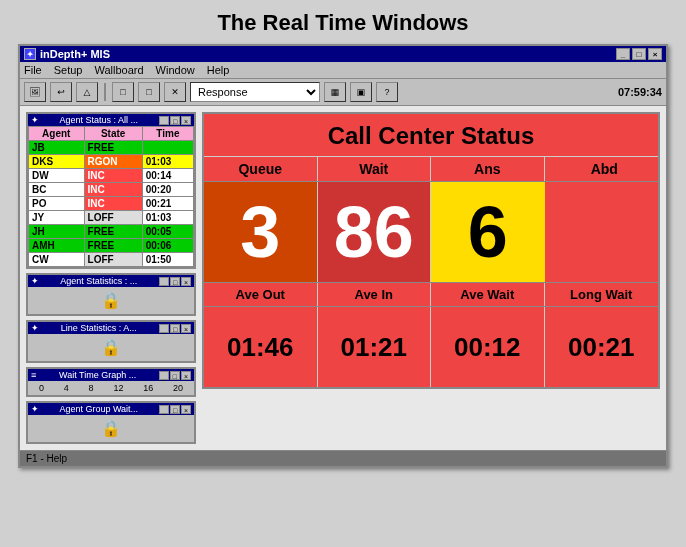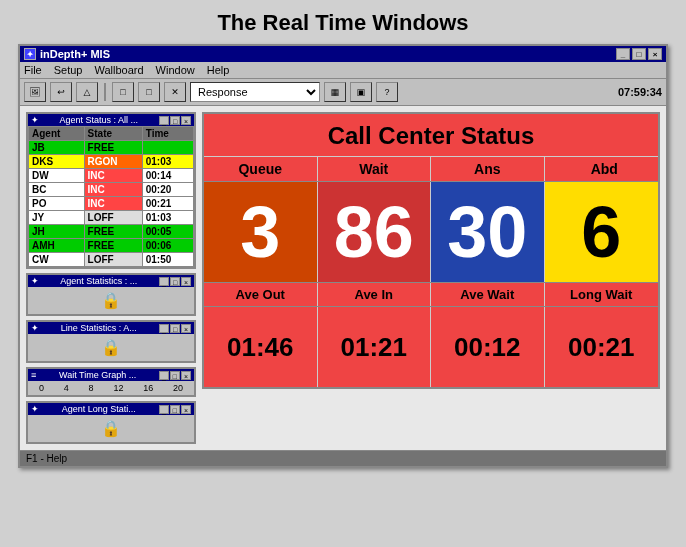--- a/index.html
+++ b/index.html
@@ -161,25 +161,25 @@
       line-height: 9px;
       color: #000;
     }
     
     .agent-table {
       width: 100%;
       border-collapse: collapse;
       font-size: 10px;
     }
     .agent-table th {
-      background: #737373;
+      background: #f9a8d4;
       border: 1px solid #888;
       padding: 1px 3px;
       font-weight: bold;
-      text-align: left;
+      text-align: center;
     }
     .agent-table td {
       border: 1px solid #888;
       padding: 1px 3px;
       font-weight: bold;
     }
     
     .small-subwin {
       border: 2px solid #888;
       background: #c0c0c0;
@@ -455,21 +455,21 @@
             <span>12</span>
             <span>16</span>
             <span>20</span>
           </div>
         </div>
       </div>
 
       <div class="small-subwin">
         <div class="sub-title-bar">
           <span>✦</span>
-          <span>Agent Long Stati...</span>
+          <span>Agent Group Wait...</span>
           <div class="sub-title-controls">
             <span class="sub-btn">_</span>
             <span class="sub-btn">□</span>
             <span class="sub-btn">×</span>
           </div>
         </div>
         <div class="small-subwin-body">
           <span class="lock-icon">🔒</span>
         </div>
       </div>
@@ -483,21 +483,20 @@
         <div class="stats-header">
           <div class="stats-header-cell">Queue</div>
           <div class="stats-header-cell">Wait</div>
           <div class="stats-header-cell">Ans</div>
           <div class="stats-header-cell">Abd</div>
         </div>
 
         <div class="stats-value-row">
           <div class="stat-cell orange">3</div>
           <div class="stat-cell red">86</div>
-          <div class="stat-cell blue">30</div>
           <div class="stat-cell yellow">6</div>
         </div>
 
         <div class="stats-label-row">
           <div class="stats-label-cell">Ave Out</div>
           <div class="stats-label-cell">Ave In</div>
           <div class="stats-label-cell">Ave Wait</div>
           <div class="stats-label-cell">Long Wait</div>
         </div>
 

